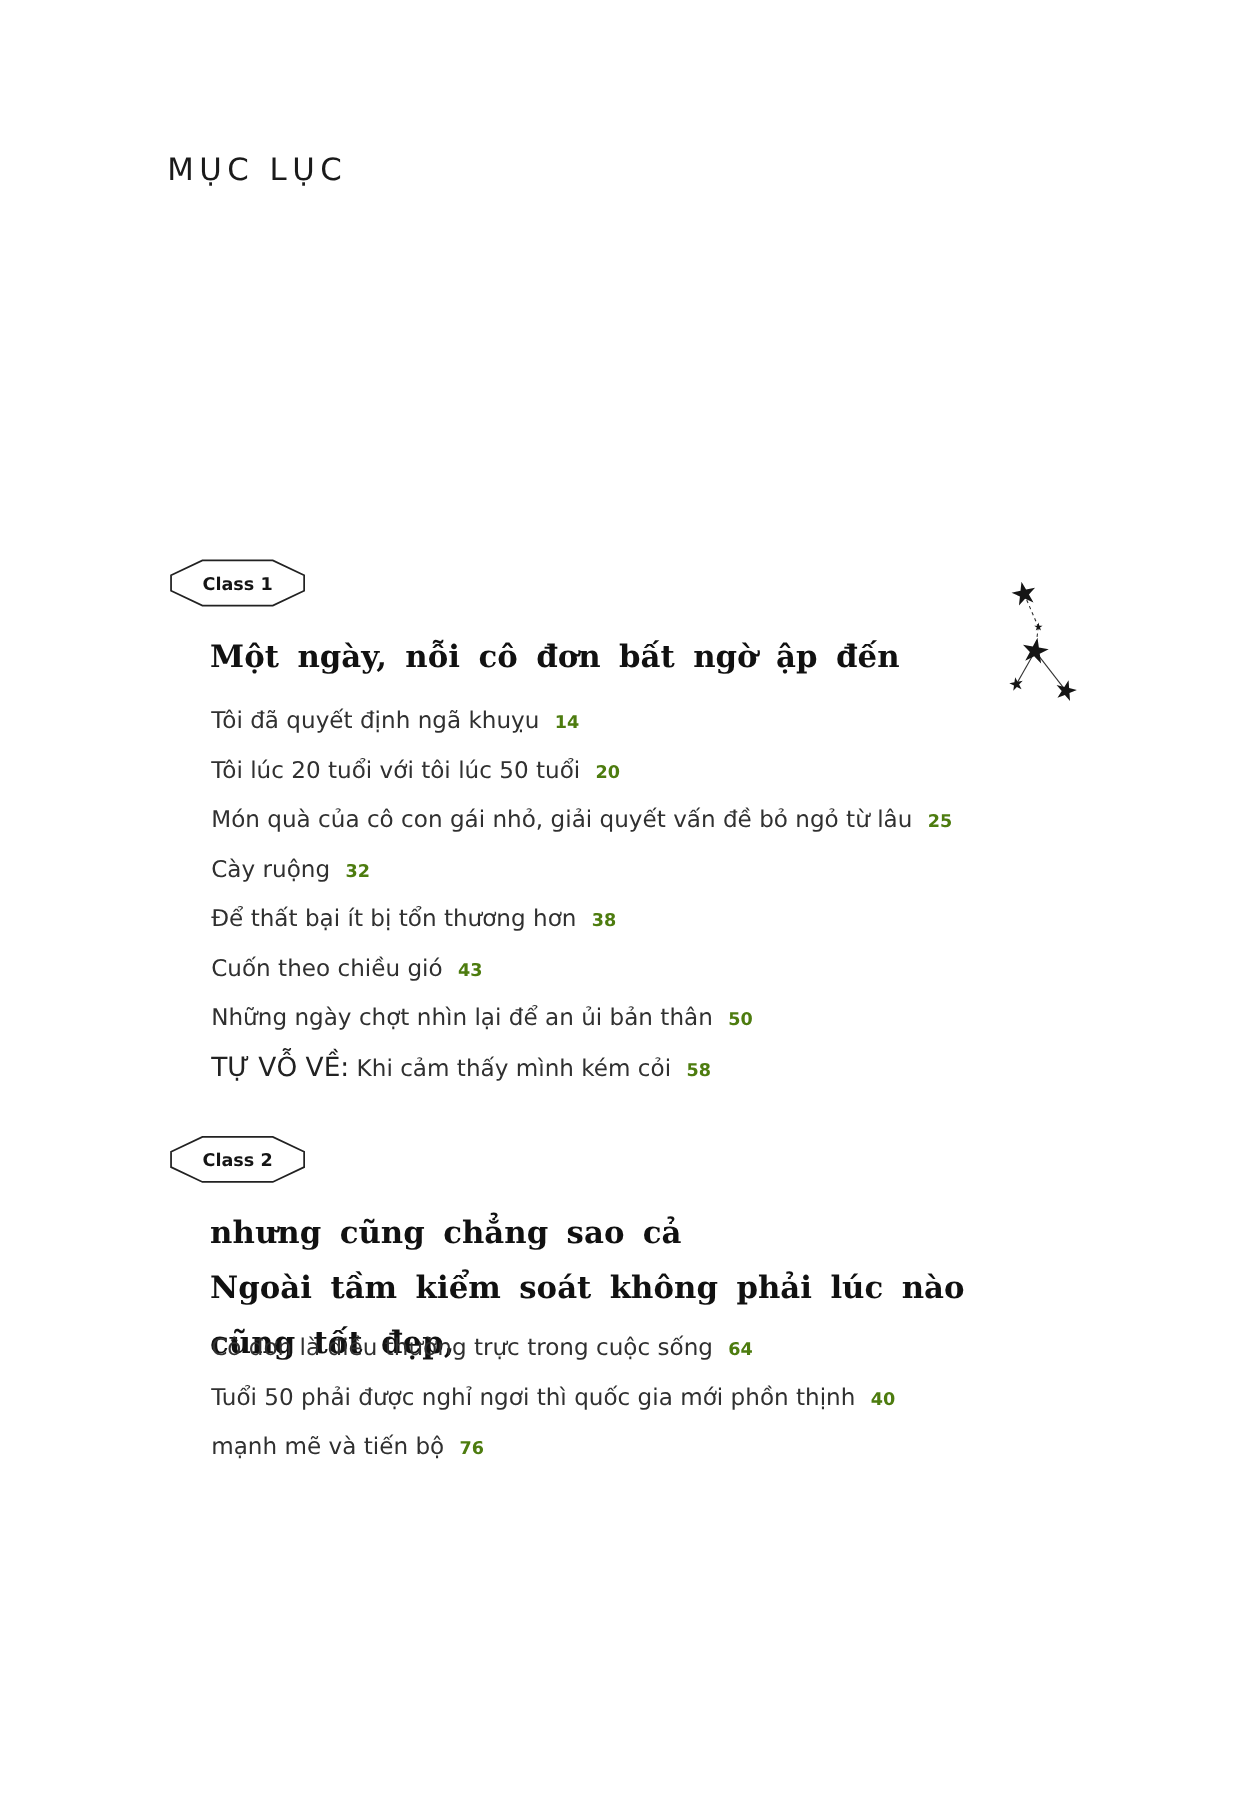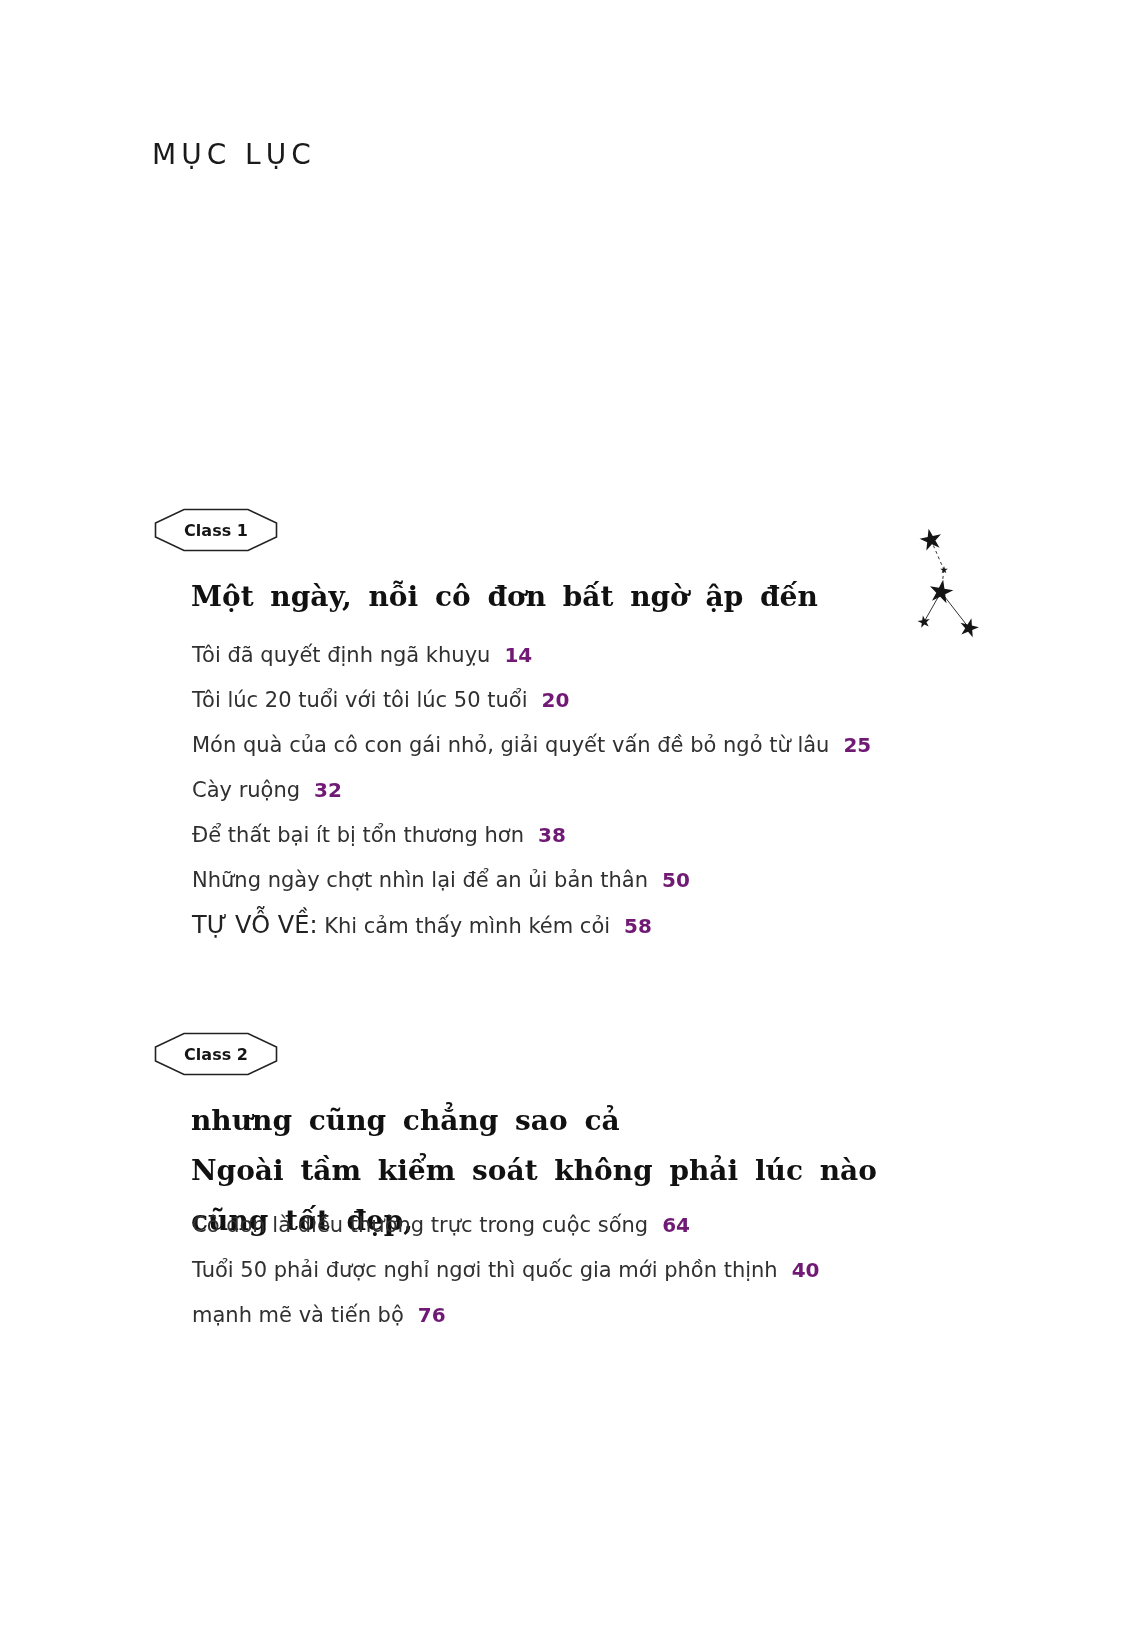--- a/index.html
+++ b/index.html
@@ -38,21 +38,21 @@
   .toc-list { position: absolute; left: 192px; width: 780px; }
   .list-1 { top: 633px; }
   .list-2 { top: 1203px; }
   .row {
     height: 45px; line-height: 45px;
     font-size: 21px; color: #303030;
     white-space: nowrap;
   }
   .prefix { font-weight: 400; font-size: 24px; color: #222; text-align: right; }
   .pg {
-    font-size: 20px; font-weight: 700; color: #701a75;
+    font-size: 16px; font-weight: 700; color: #4d7c0f;
     margin-left: 14px;
   }
   .constellation {
     position: absolute; left: 895px; top: 515px; width: 105px; height: 125px;
   }
 </style>
 </head>
 <body>
 
 <div class="page-title">MỤC LỤC</div>
@@ -84,20 +84,21 @@
 <div class="chapter-title ch1">
   <div>Một ngày, nỗi cô đơn bất ngờ ập đến</div>
 </div>
 
 <div class="toc-list list-1">
   <div class="row"><span>Tôi đã quyết định ngã khuỵu</span><span class="pg">14</span></div>
   <div class="row"><span>Tôi lúc 20 tuổi với tôi lúc 50 tuổi</span><span class="pg">20</span></div>
   <div class="row"><span>Món quà của cô con gái nhỏ, giải quyết vấn đề bỏ ngỏ từ lâu</span><span class="pg">25</span></div>
   <div class="row"><span>Cày ruộng</span><span class="pg">32</span></div>
   <div class="row"><span>Để thất bại ít bị tổn thương hơn</span><span class="pg">38</span></div>
+  <div class="row"><span>Cuốn theo chiều gió</span><span class="pg">43</span></div>
   <div class="row"><span>Những ngày chợt nhìn lại để an ủi bản thân</span><span class="pg">50</span></div>
   <div class="row"><span class="prefix">TỰ VỖ VỀ:</span> <span>Khi cảm thấy mình kém cỏi</span><span class="pg">58</span></div>
 </div>
 
 <div class="badge badge-2">
   <svg width="124" height="44" viewBox="0 0 124 44">
     <polygon points="30,1.5 94,1.5 122.5,15 122.5,29 94,42.5 30,42.5 1.5,29 1.5,15" fill="none" stroke="#222" stroke-width="1.6"></polygon>
   </svg>
   <span class="badge-label">Class 2</span>
 </div>

